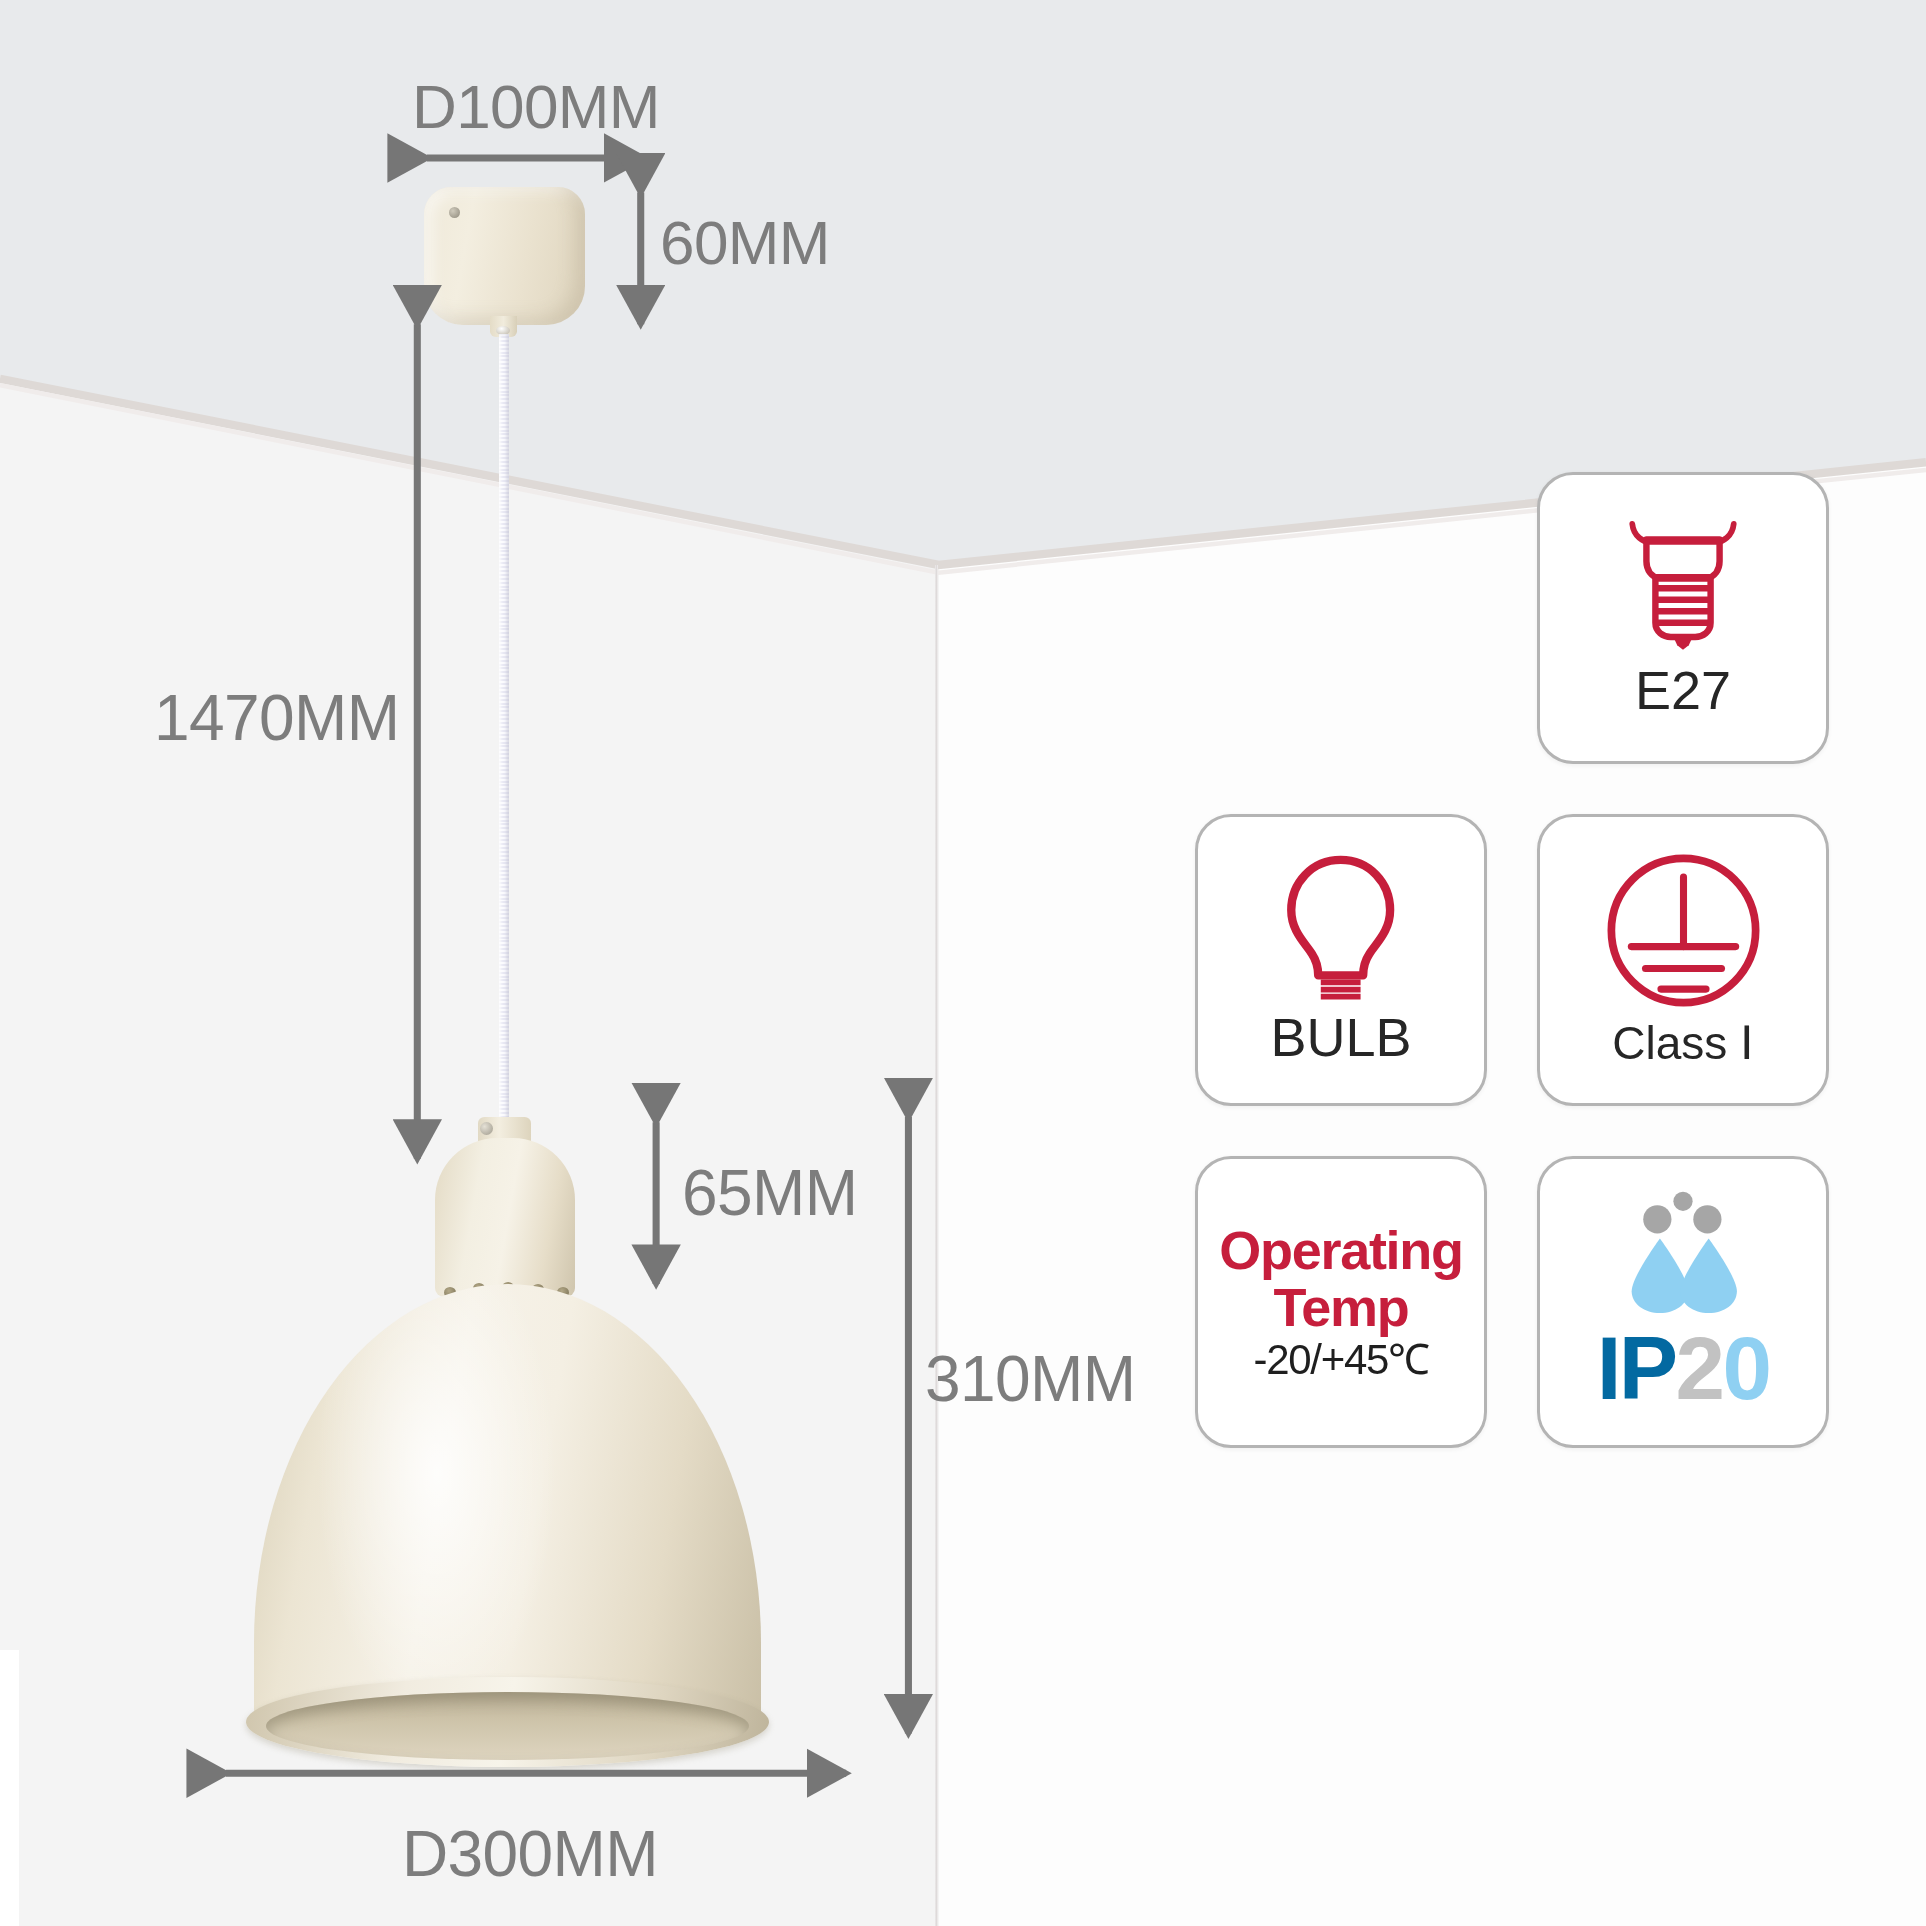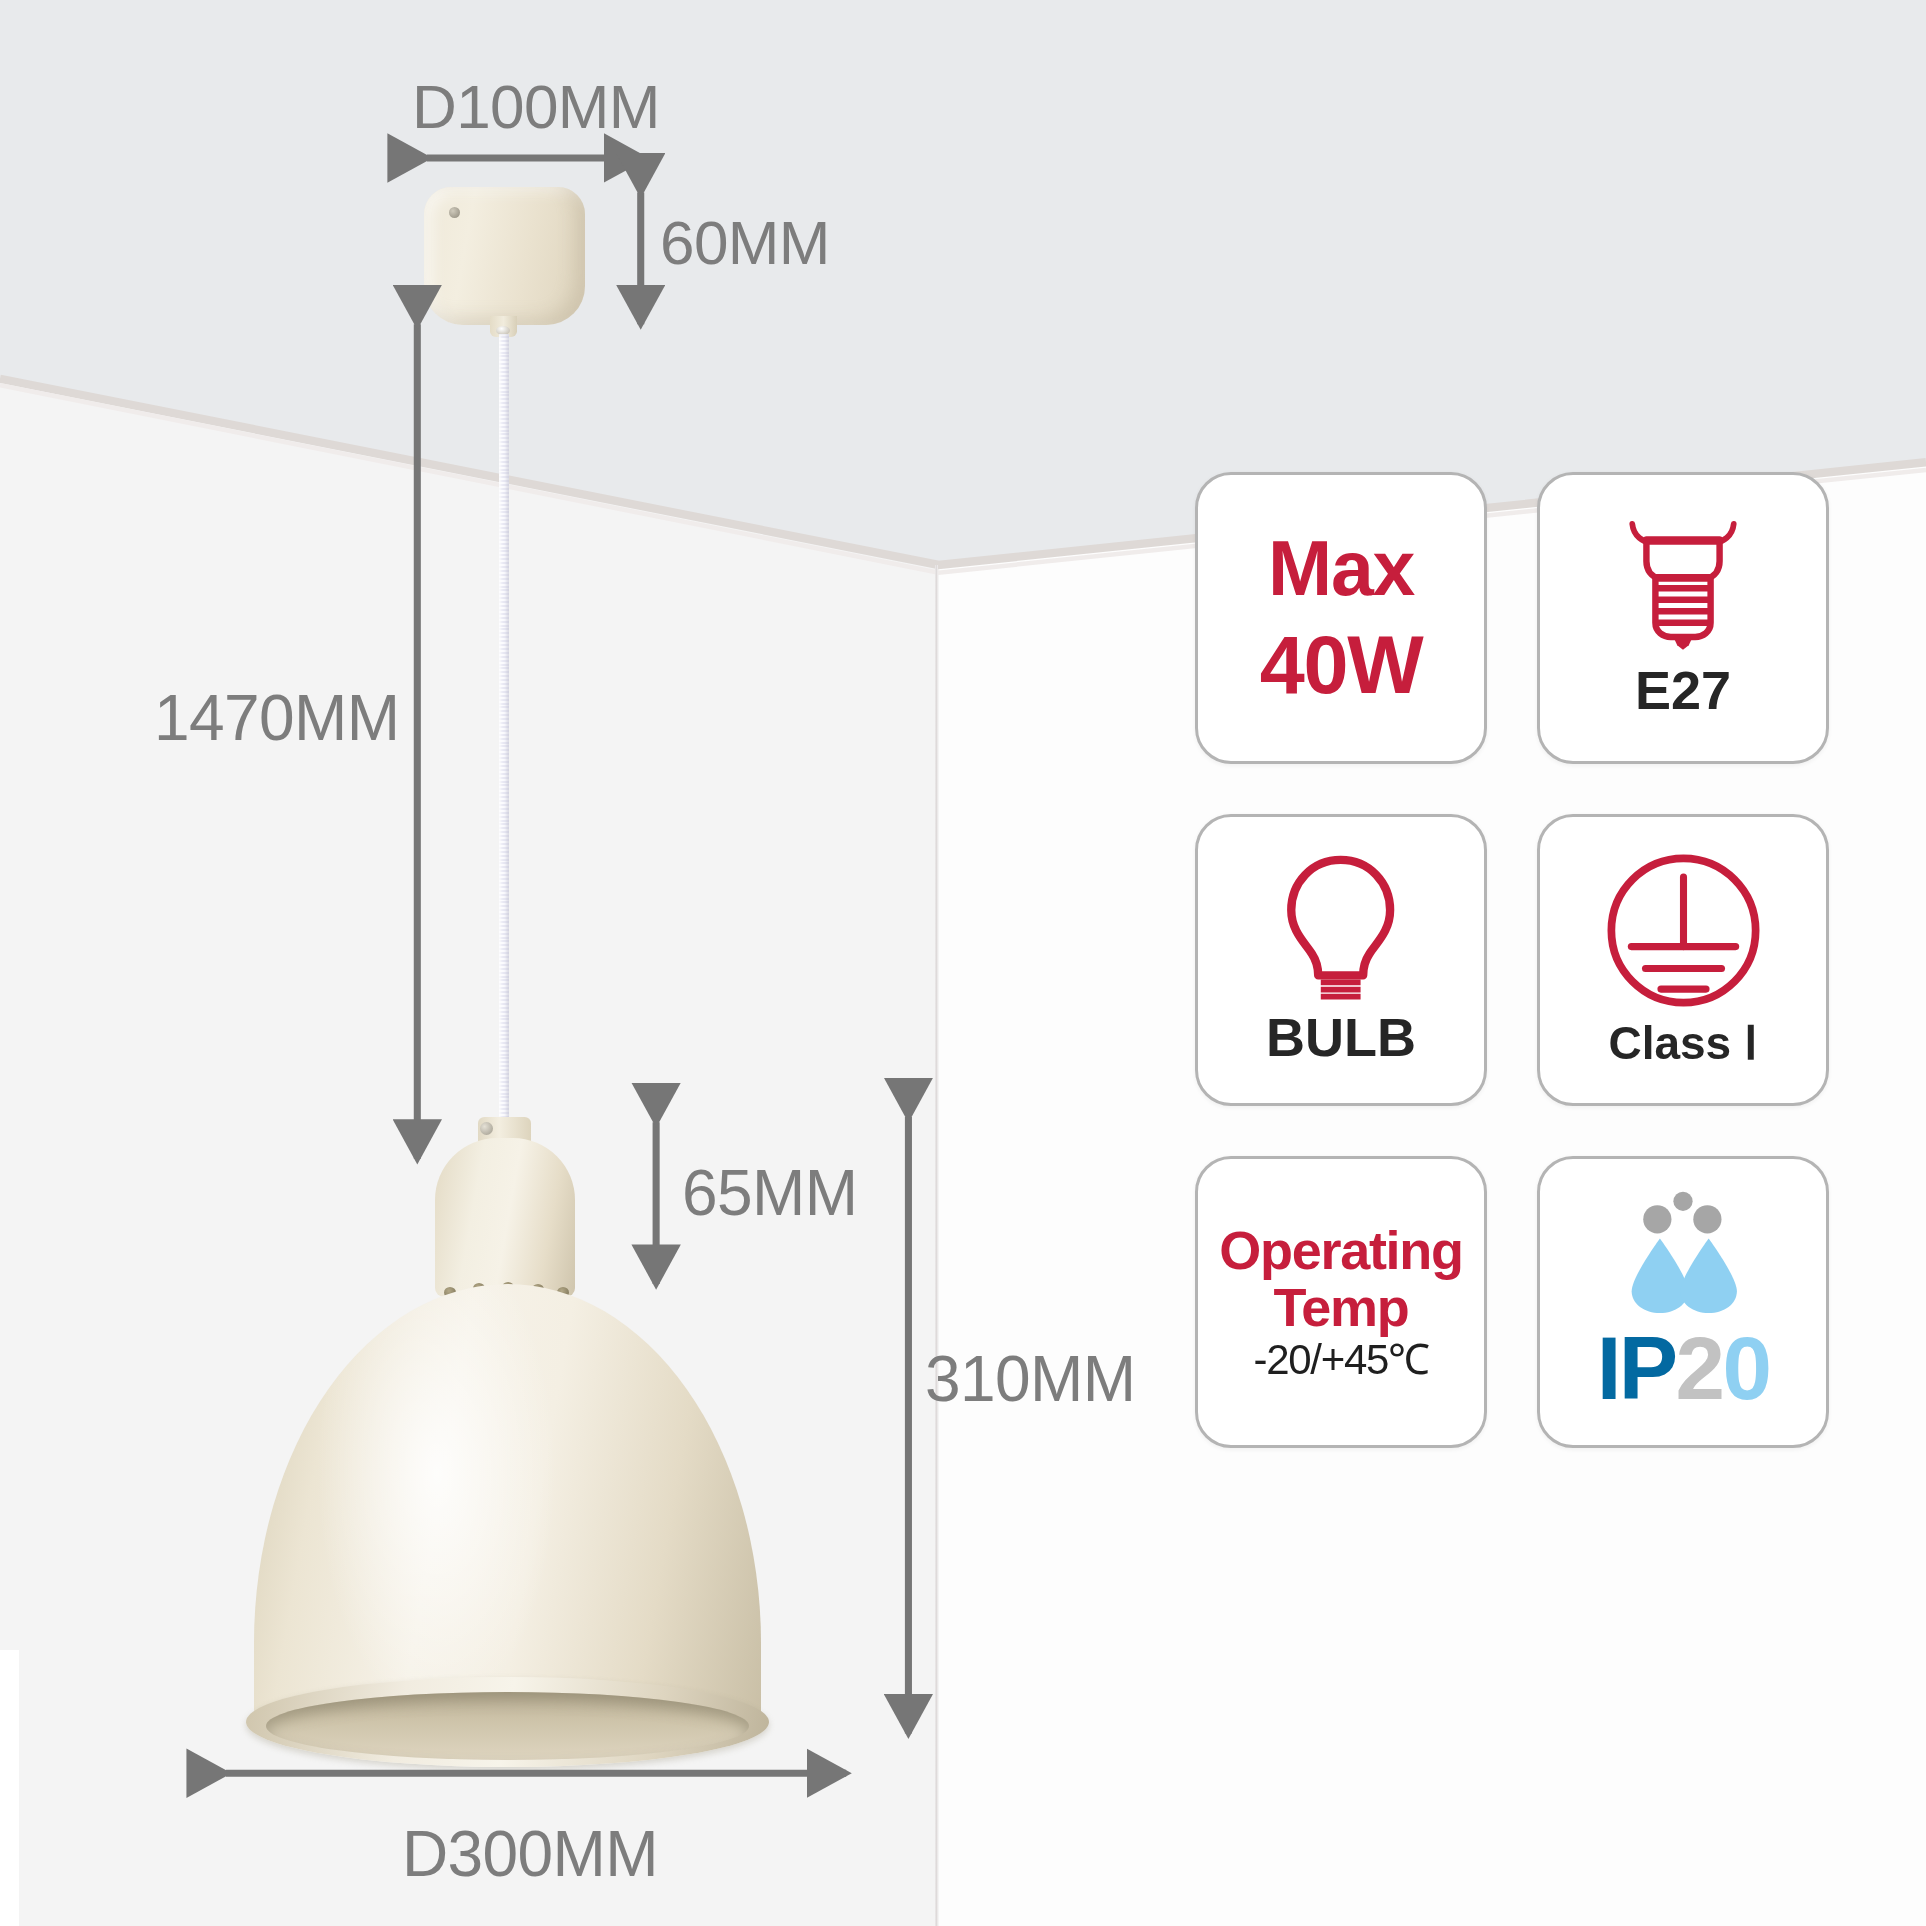--- a/index.html
+++ b/index.html
@@ -86,21 +86,21 @@
   }
   .badge.c0{left:0;} .badge.c1{left:342px;}
   .badge.r0{top:0;} .badge.r1{top:342px;} .badge.r2{top:684px;}
 
   .txt-red{color:#c61e3c;font-weight:700;line-height:1.02;text-align:center;}
   .txt-dark{color:#262626;font-weight:400;text-align:center;line-height:1;}
 
   .maxw-line1{font-size:77px;letter-spacing:-1.3px;}
   .maxw-line2{font-size:81px;margin-top:16.7px;letter-spacing:-1.3px;}
 
-  .icon-lbl{font-size:54px;color:#262626;margin-top:3.9px;letter-spacing:0px;font-weight:bold;}
+  .icon-lbl{font-size:54px;color:#262626;margin-top:3.9px;letter-spacing:0px;}
   .icon-lbl.small{font-size:46px;}
 
   .optemp-1{font-size:54px;letter-spacing:-1.3px;}
   .optemp-2{font-size:54px;letter-spacing:-1.3px;margin-top:2.6px;}
   .optemp-3{font-size:42px;margin-top:4px;color:#1f1f1f;letter-spacing:-1.3px;}
 
   .ip-row{display:flex;align-items:baseline;justify-content:center;
     font-weight:700;font-size:89px;letter-spacing:-2.6px;line-height:1;margin-top:9px;}
   .ip-ip{color:#0369a1;}
   .ip-2{color:#c2c2c2;}
@@ -180,24 +180,20 @@
   <div class="dim" style="left:154px;top:681px;font-size:64px;">1470MM</div>
 
   <div class="dim" style="left:682px;top:1156px;font-size:64px;">65MM</div>
 
   <div class="dim" style="left:925px;top:1342px;font-size:64px;">310MM</div>
 
   <div class="dim" style="left:402px;top:1817px;font-size:64px;">D300MM</div>
 
   <div class="badge-grid">
 
-    <div class="badge r0 c0">
-      <div class="txt-red maxw-line1">Max</div>
-      <div class="txt-red maxw-line2">40W</div>
-    </div>
 
     <div class="badge r0 c1">
       <span>
         <svg width="148" height="138" viewBox="0 0 230 215">
           <path d="M36,14 C38,34 54,42 62,42 L168,42 C176,42 192,34 194,14" fill="none" stroke="#c61e3c" stroke-width="9" stroke-linecap="round"></path>
           <path d="M58,38 L172,38 L172,72 C172,86 164,96 152,99 L78,99
                    C66,96 58,86 58,72 Z" fill="none" stroke="#c61e3c" stroke-width="10" stroke-linejoin="round"></path>
           <path d="M72,97 L158,97 L158,168 C158,182 146,190 134,190
                    L96,190 C84,190 72,182 72,168 Z" fill="none" stroke="#c61e3c" stroke-width="10" stroke-linejoin="round"></path>
           <line x1="72" y1="114" x2="158" y2="114" stroke="#c61e3c" stroke-width="10"></line>

